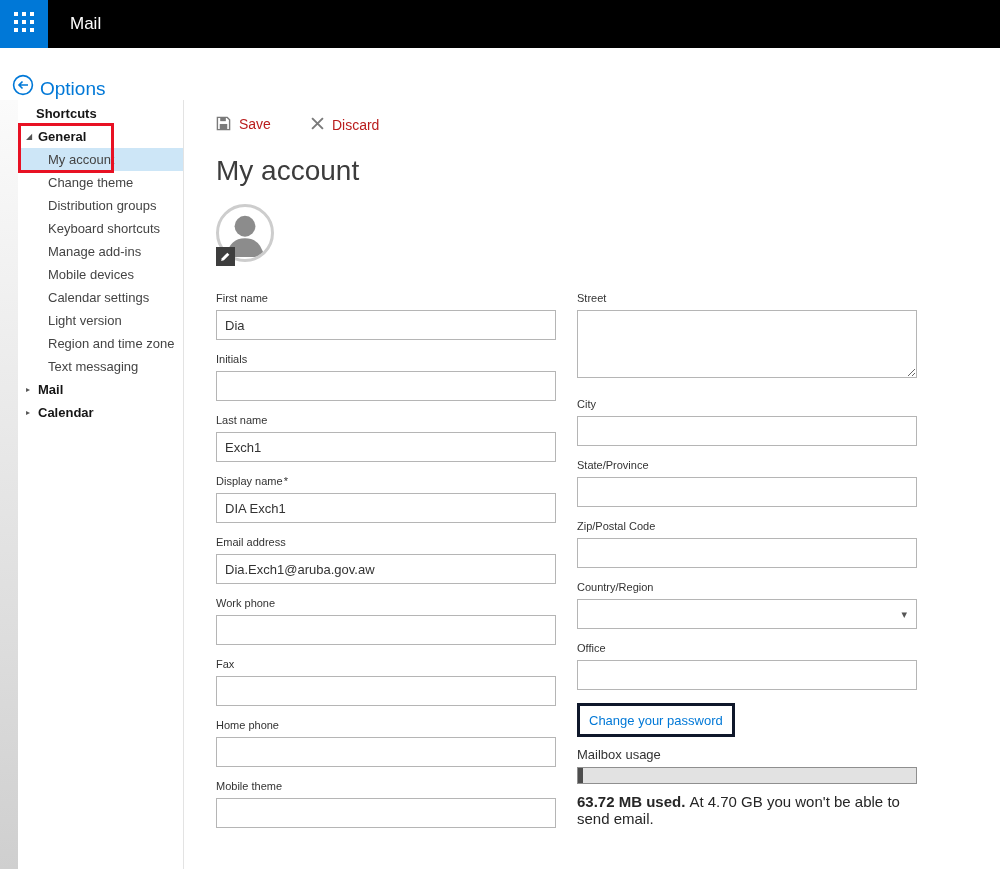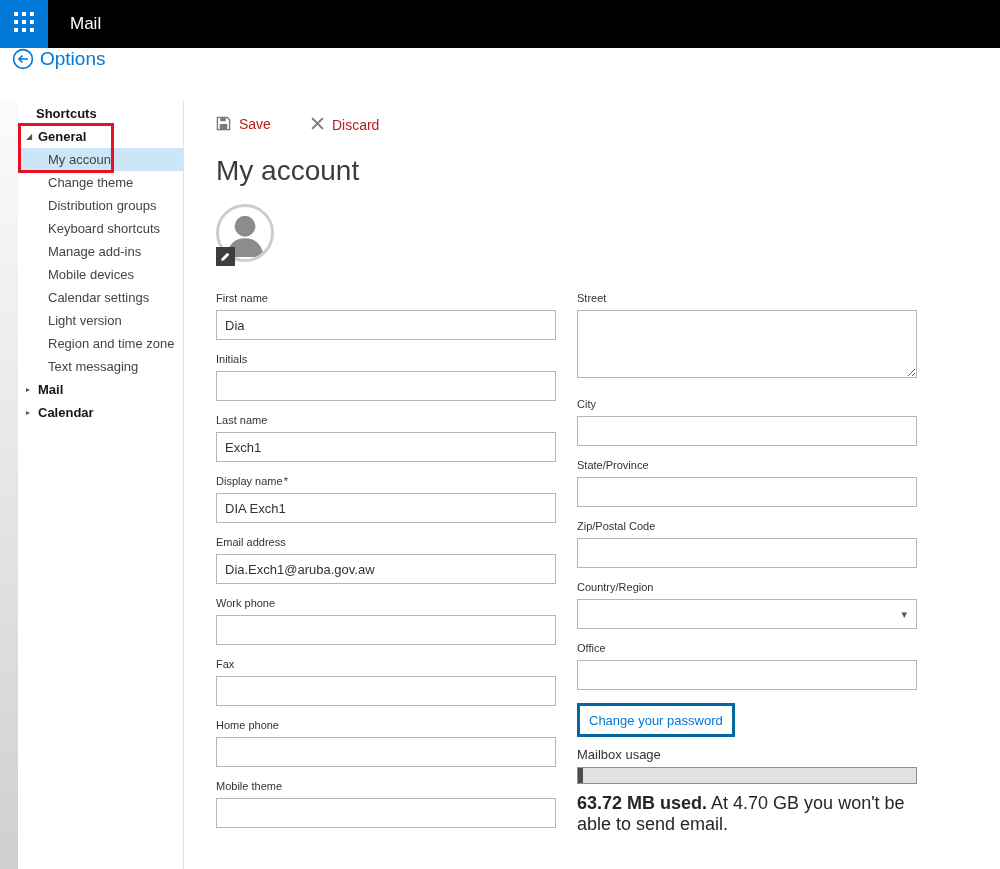--- a/index.html
+++ b/index.html
@@ -14,21 +14,21 @@
   }
   
   .topbar { height: 48px; background: #000; display: flex; align-items: center; }
   .waffle {
     width: 48px; height: 48px; background: #0078d7;
     display: flex; align-items: center; justify-content: center; cursor: pointer; flex-shrink: 0;
   }
   .topbar-title { color: #fff; font-size: 17px; margin-left: 22px; }
 
   
-  .options-bar { height: 52px; display: flex; align-items: flex-start; padding-left: 12px; cursor: pointer; }
+  .options-bar { height: 52px; display: flex; align-items: flex-end; padding-left: 12px; cursor: pointer; }
   .options-label { color: #0078d7; font-size: 19px; margin-left: 6px; }
 
   
   .layout { display: flex; height: 769px; }
 
   
   .sidebar { width: 184px; flex-shrink: 0; position: relative; border-right: 1px solid #e3e3e3; padding-top: 2px; }
   .sidebar::before {
     content: ""; position: absolute; left: 0; top: 0; bottom: 0; width: 18px;
     background: linear-gradient(to bottom, #fbfbfb, #ececec 35%, #dddddd 70%, #cfcfcf 100%);
@@ -70,28 +70,28 @@
   .field input, .field textarea, .select-box {
     width: 100%; height: 30px; border: 1px solid #b5b5b5; background: #fff;
     font-size: 13px; color: #333; padding: 0 8px; font-family: inherit;
   }
   .field textarea { height: 68px; padding: 6px 8px; resize: both; }
   .field--street { margin-bottom: 16px; }
   .select-box { position: relative; display: flex; align-items: center; cursor: pointer; }
   .select-caret { position: absolute; right: 9px; color: #555; font-size: 11px; }
   .req-marker { margin-left: 1px; }
 
-  .pw-box { display: inline-block; border: 3px solid #0369a1; padding: 5px 9px; }
+  .pw-box { display: inline-block; border: 3px solid #0f172a; padding: 5px 9px; }
   .pw-link { color: #0078d7; font-size: 13px; text-decoration: none; cursor: pointer; }
 
   .mailbox { margin-top: 10px; }
   .mailbox-label { font-size: 13px; color: #333; margin-bottom: 5px; }
   .usage-bar { width: 100%; height: 17px; border: 1px solid #8f8f8f; background: #e2e2e2; }
   .usage-fill { height: 100%; background: #4d4d4d; }
-  .usage-text { margin-top: 9px; font-size: 18px; color: #262626; }
+  .usage-text { margin-top: 9px; font-size: 15px; color: #262626; }
   .usage-text b { margin-right: 4px; }
 </style>
 </head>
 <body>
 
 <div class="topbar">
   <div class="waffle">
     <span>
       <svg width="20" height="20" viewBox="0 0 20 20" fill="#fff">
         <rect x="0" y="0" width="4" height="4"></rect>

